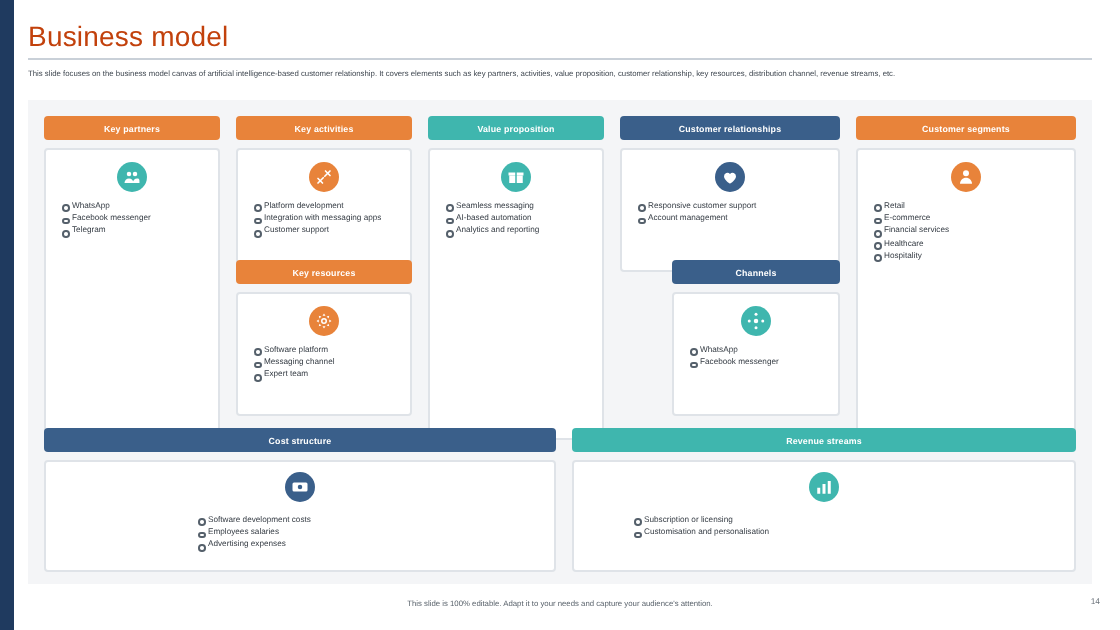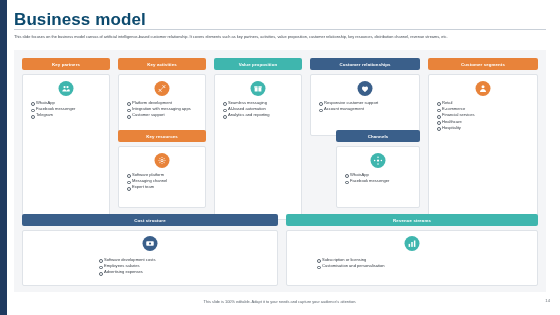--- a/index.html
+++ b/index.html
@@ -16,23 +16,23 @@
   }
   .left-bar {
     position: absolute;
     left: 0; top: 0;
     width: 7px; height: 315px;
     background: #1f3a5f;
   }
   .title {
     position: absolute;
     left: 14px; top: 10px;
-    font-size: 17px;
-    font-weight: bold;
-    color: #0c4a6e;
+    font-size: 14px;
+    font-weight: normal;
+    color: #c2410c;
     letter-spacing: 0.1px;
   }
   .title-rule {
     position: absolute;
     left: 14px; top: 29px;
     width: 532px; height: 1.2px;
     background: #c9d0d8;
   }
   .subtitle {
     position: absolute;

